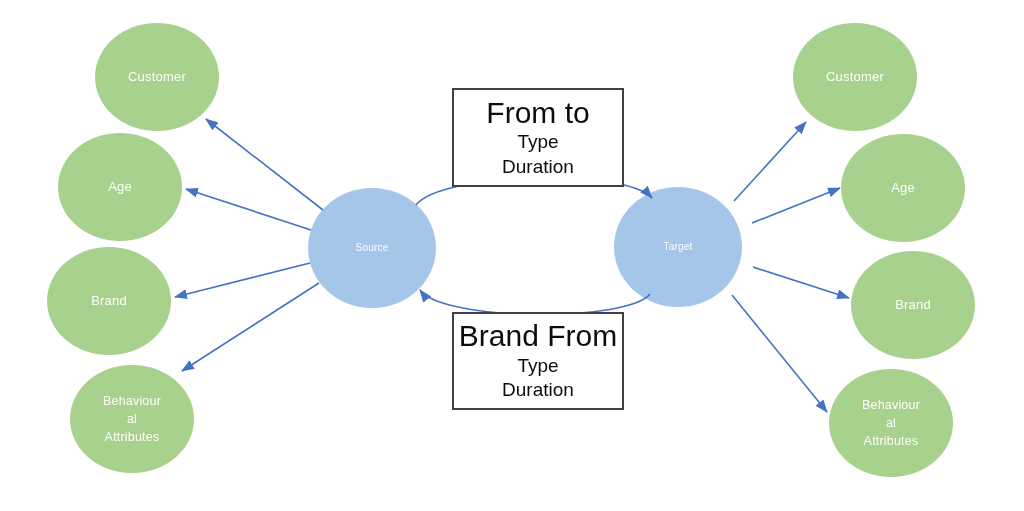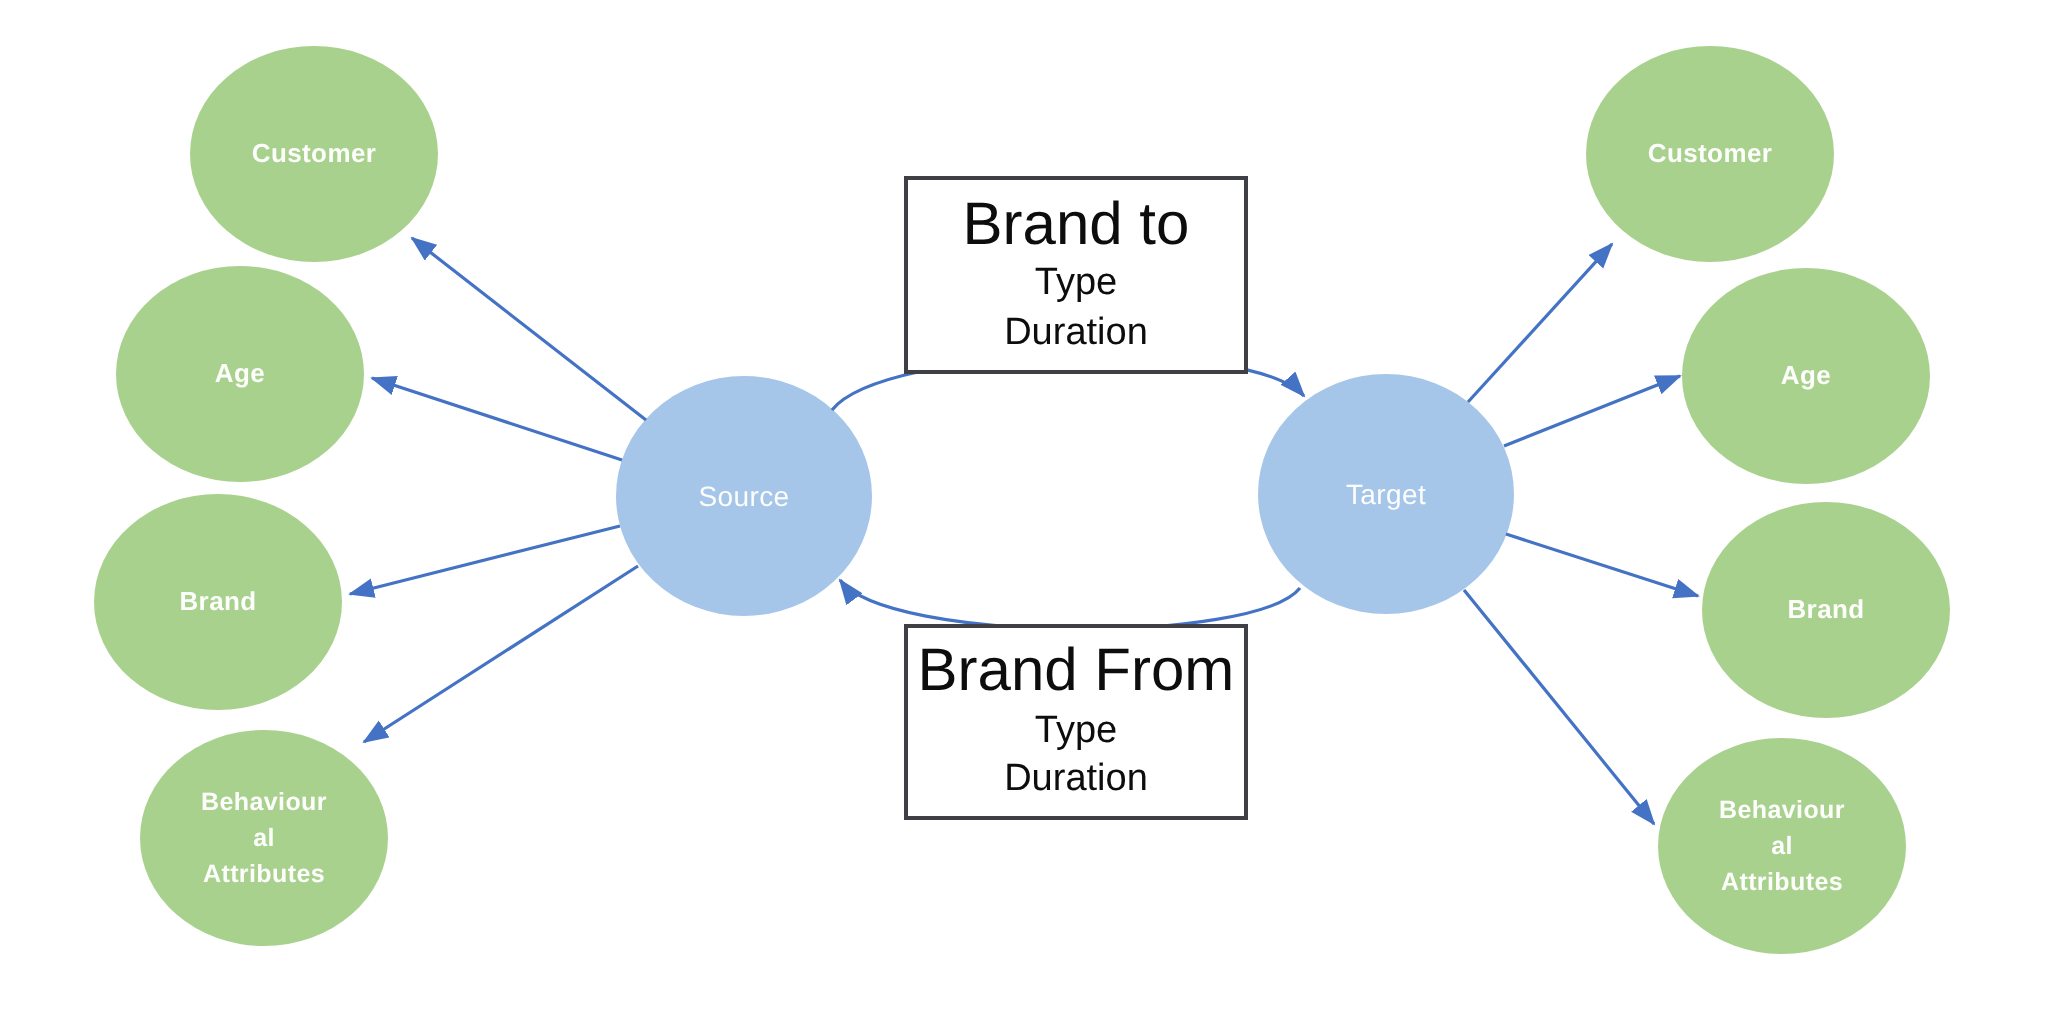--- a/index.html
+++ b/index.html
@@ -7,28 +7,28 @@
     width: 1024px; height: 511px;
     position: relative; overflow: hidden;
     background: var(--background, #ffffff);
     font-family: "Liberation Sans", sans-serif;
   }
   .node {
     position: absolute; border-radius: 50%;
     display: flex; align-items: center; justify-content: center;
     text-align: center; z-index: 1;
   }
-  .node.green { background: var(--node-green, #A9D18E); font-weight: bold; }
+  .node.green { background: var(--node-green, #A9D18E); }
   .node.blue  { background: var(--node-blue,  #A6C6E9); }
   .node .lbl {
     color: var(--node-text, #fdfefc);
     font-size: 13px; line-height: 1.45;
     white-space: pre-line; letter-spacing: 0.2px;
   }
-  .node.blue .lbl { font-size: 14px; }
+  .node.blue .lbl { font-size: 10px; }
   svg.edges {
     position: absolute; left: 0; top: 0; z-index: 2;
     pointer-events: none;
   }
   .edge { fill: none; stroke: var(--arrow, #4472C4); stroke-width: 1.6; }
   .arrow-head { fill: var(--arrow, #4472C4); stroke: none; }
   .rel-box {
     position: absolute; z-index: 3;
     background: #ffffff;
     border: 2px solid var(--box-border, #3F3F46);
@@ -69,21 +69,21 @@
 </div>
 <div class="node green" style="left:829px; top:369px; width:124px; height:108px;">
   <span class="lbl" style="font-size:12.5px;">Behaviour
 al
 Attributes</span>
 </div>
 
 <div class="node blue" style="left:308px; top:188px; width:128px; height:120px;">
   <span class="lbl">Source</span>
 </div>
-<div class="node blue" style="left:629px; top:187px; width:128px; height:120px;">
+<div class="node blue" style="left:614px; top:187px; width:128px; height:120px;">
   <span class="lbl">Target</span>
 </div>
 
 <svg class="edges" width="1024" height="511" viewBox="0 0 1024 511">
   <defs>
     <marker id="ah" markerUnits="userSpaceOnUse" markerWidth="14" markerHeight="12" refX="12" refY="5" orient="auto">
       <path class="arrow-head" d="M0,0 L13,5 L0,10 z"></path>
     </marker>
   </defs>
 
@@ -95,21 +95,21 @@
   <line class="edge" marker-end="url(#ah)" x1="310" y1="263" x2="175" y2="297"></line>
   <line class="edge" marker-end="url(#ah)" x1="319" y1="283" x2="182" y2="371"></line>
 
   <line class="edge" marker-end="url(#ah)" x1="734" y1="201" x2="806" y2="122"></line>
   <line class="edge" marker-end="url(#ah)" x1="752" y1="223" x2="840" y2="188"></line>
   <line class="edge" marker-end="url(#ah)" x1="753" y1="267" x2="849" y2="298"></line>
   <line class="edge" marker-end="url(#ah)" x1="732" y1="295" x2="827" y2="412"></line>
 </svg>
 
 <div class="rel-box" style="left:452px; top:88px; width:168px; height:95px;">
-  <div class="rel-title">Brand to</div>
+  <div class="rel-title">From to</div>
   <div class="rel-attr">Type</div>
   <div class="rel-attr">Duration</div>
 </div>
 <div class="rel-box" style="left:452px; top:312px; width:168px; height:94px;">
   <div class="rel-title">Brand From</div>
   <div class="rel-attr">Type</div>
   <div class="rel-attr">Duration</div>
 </div>
 
 </body></html>

